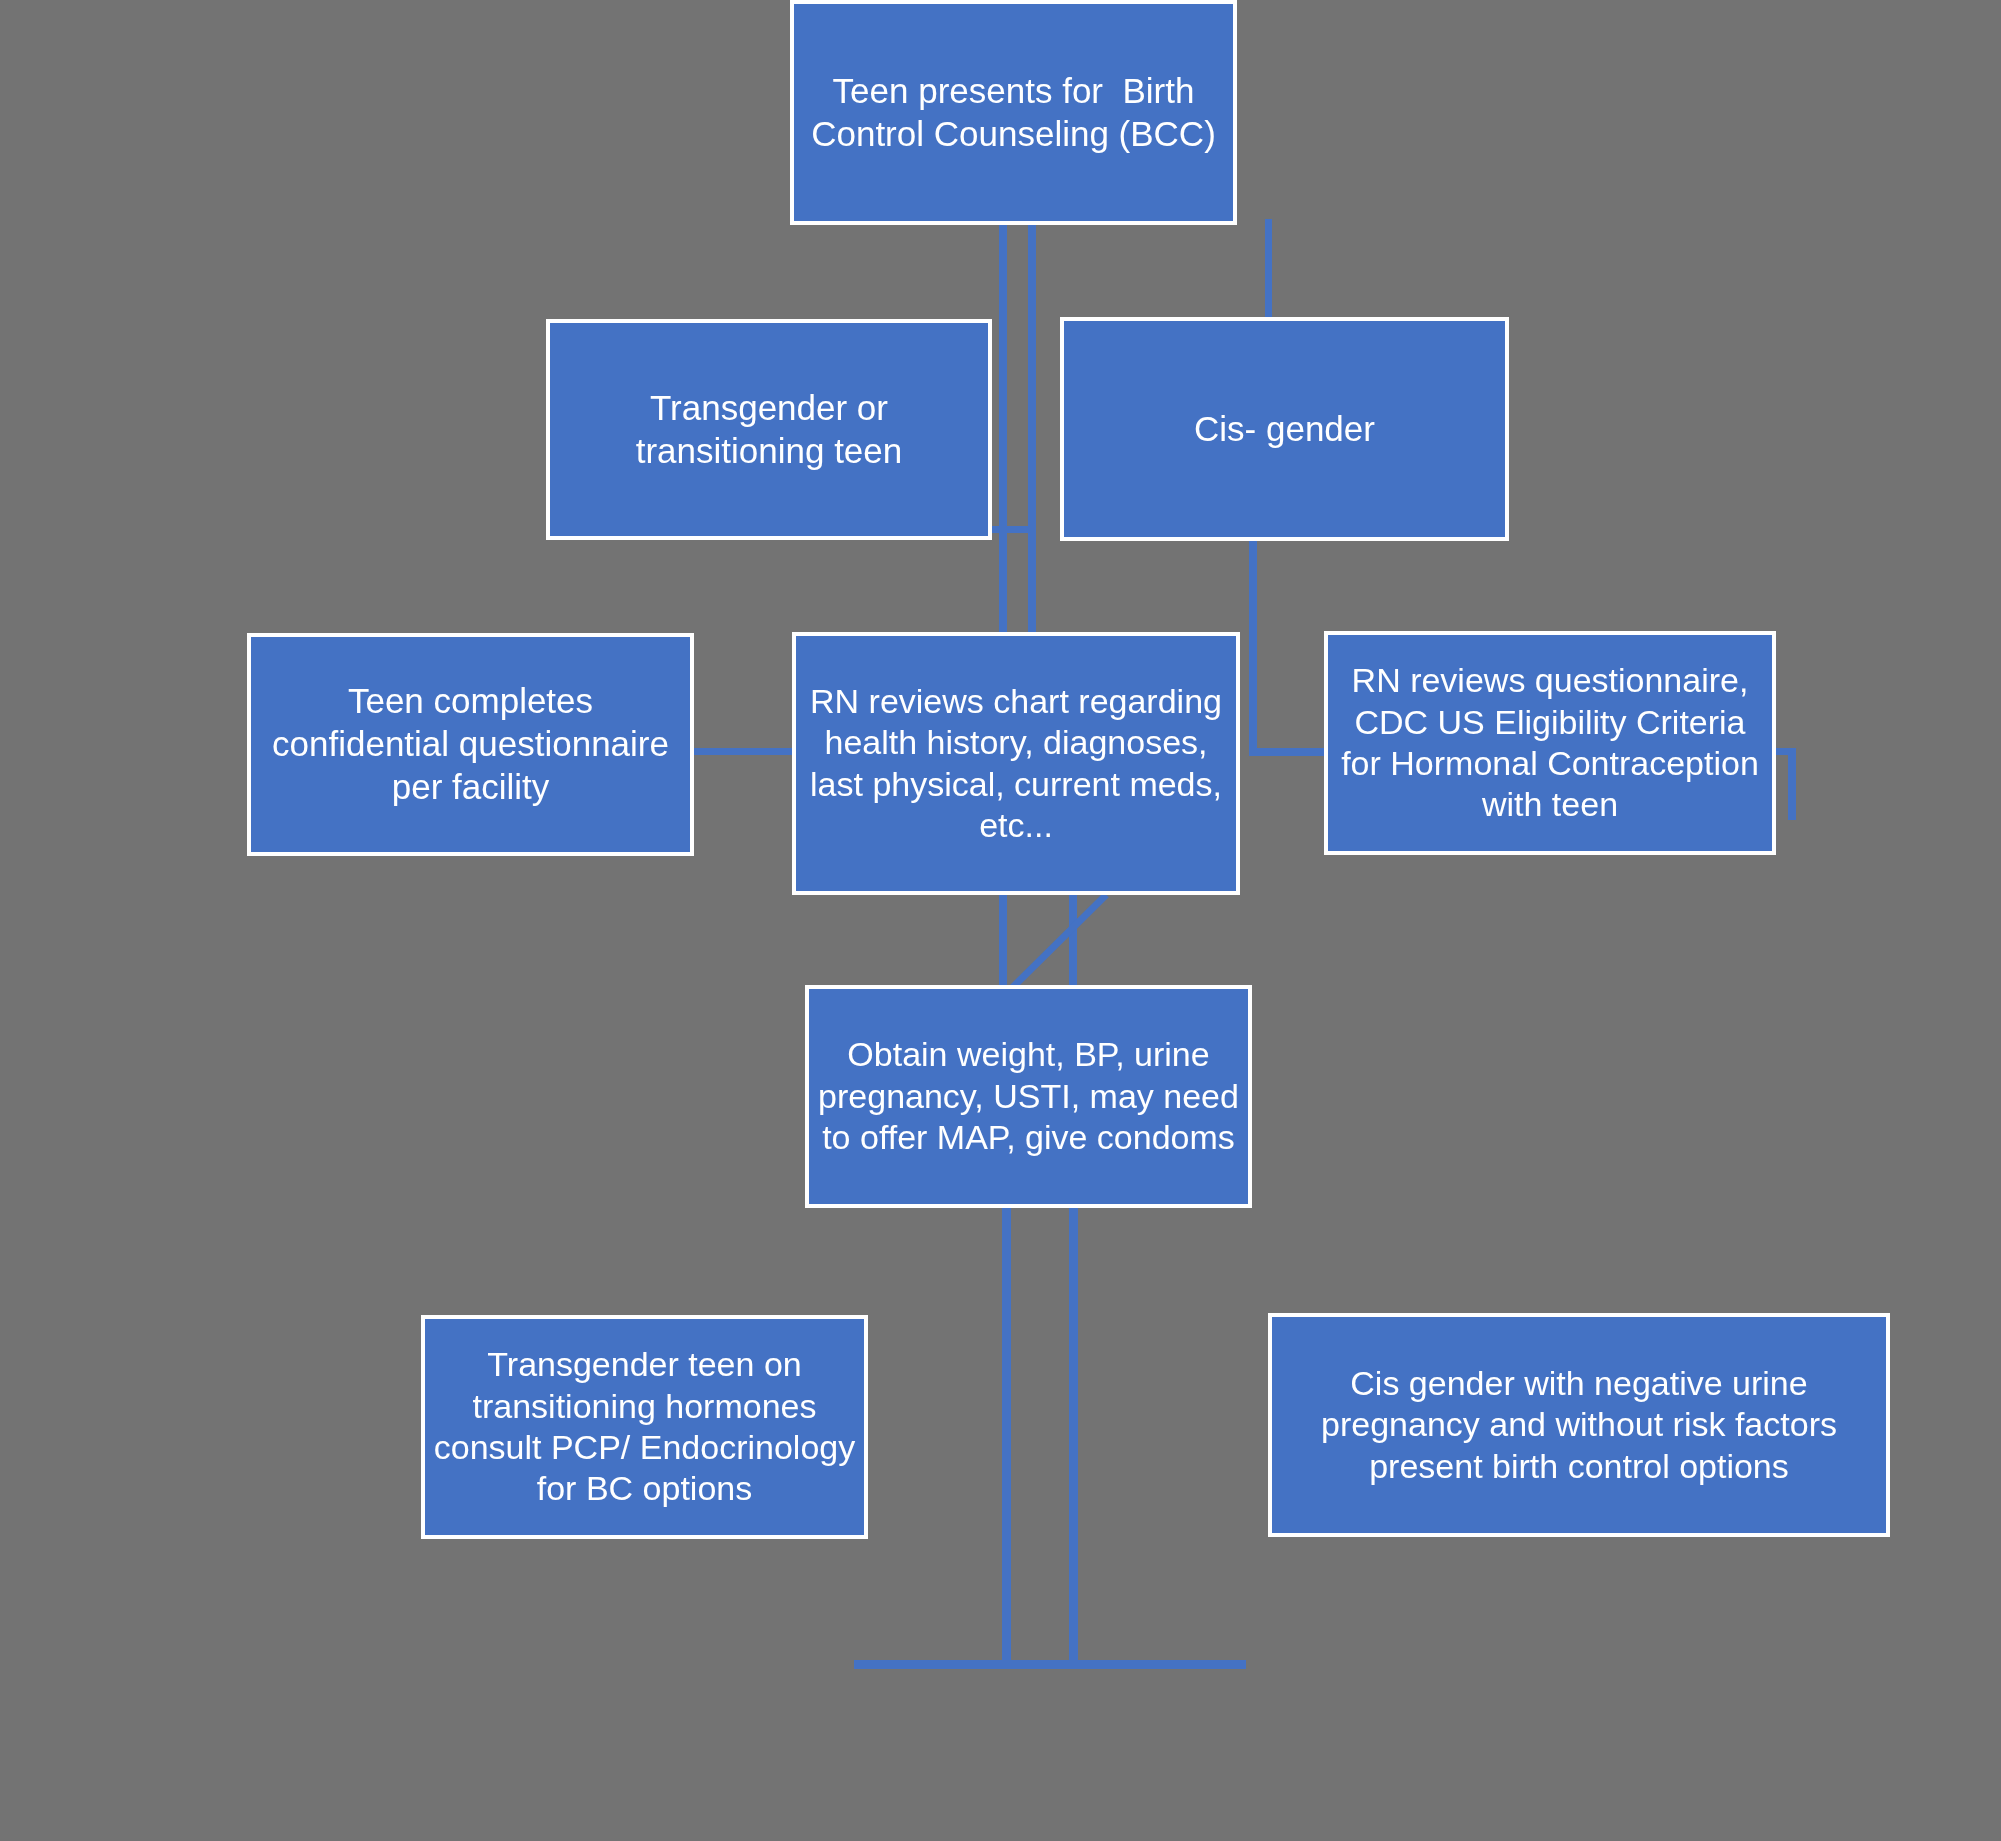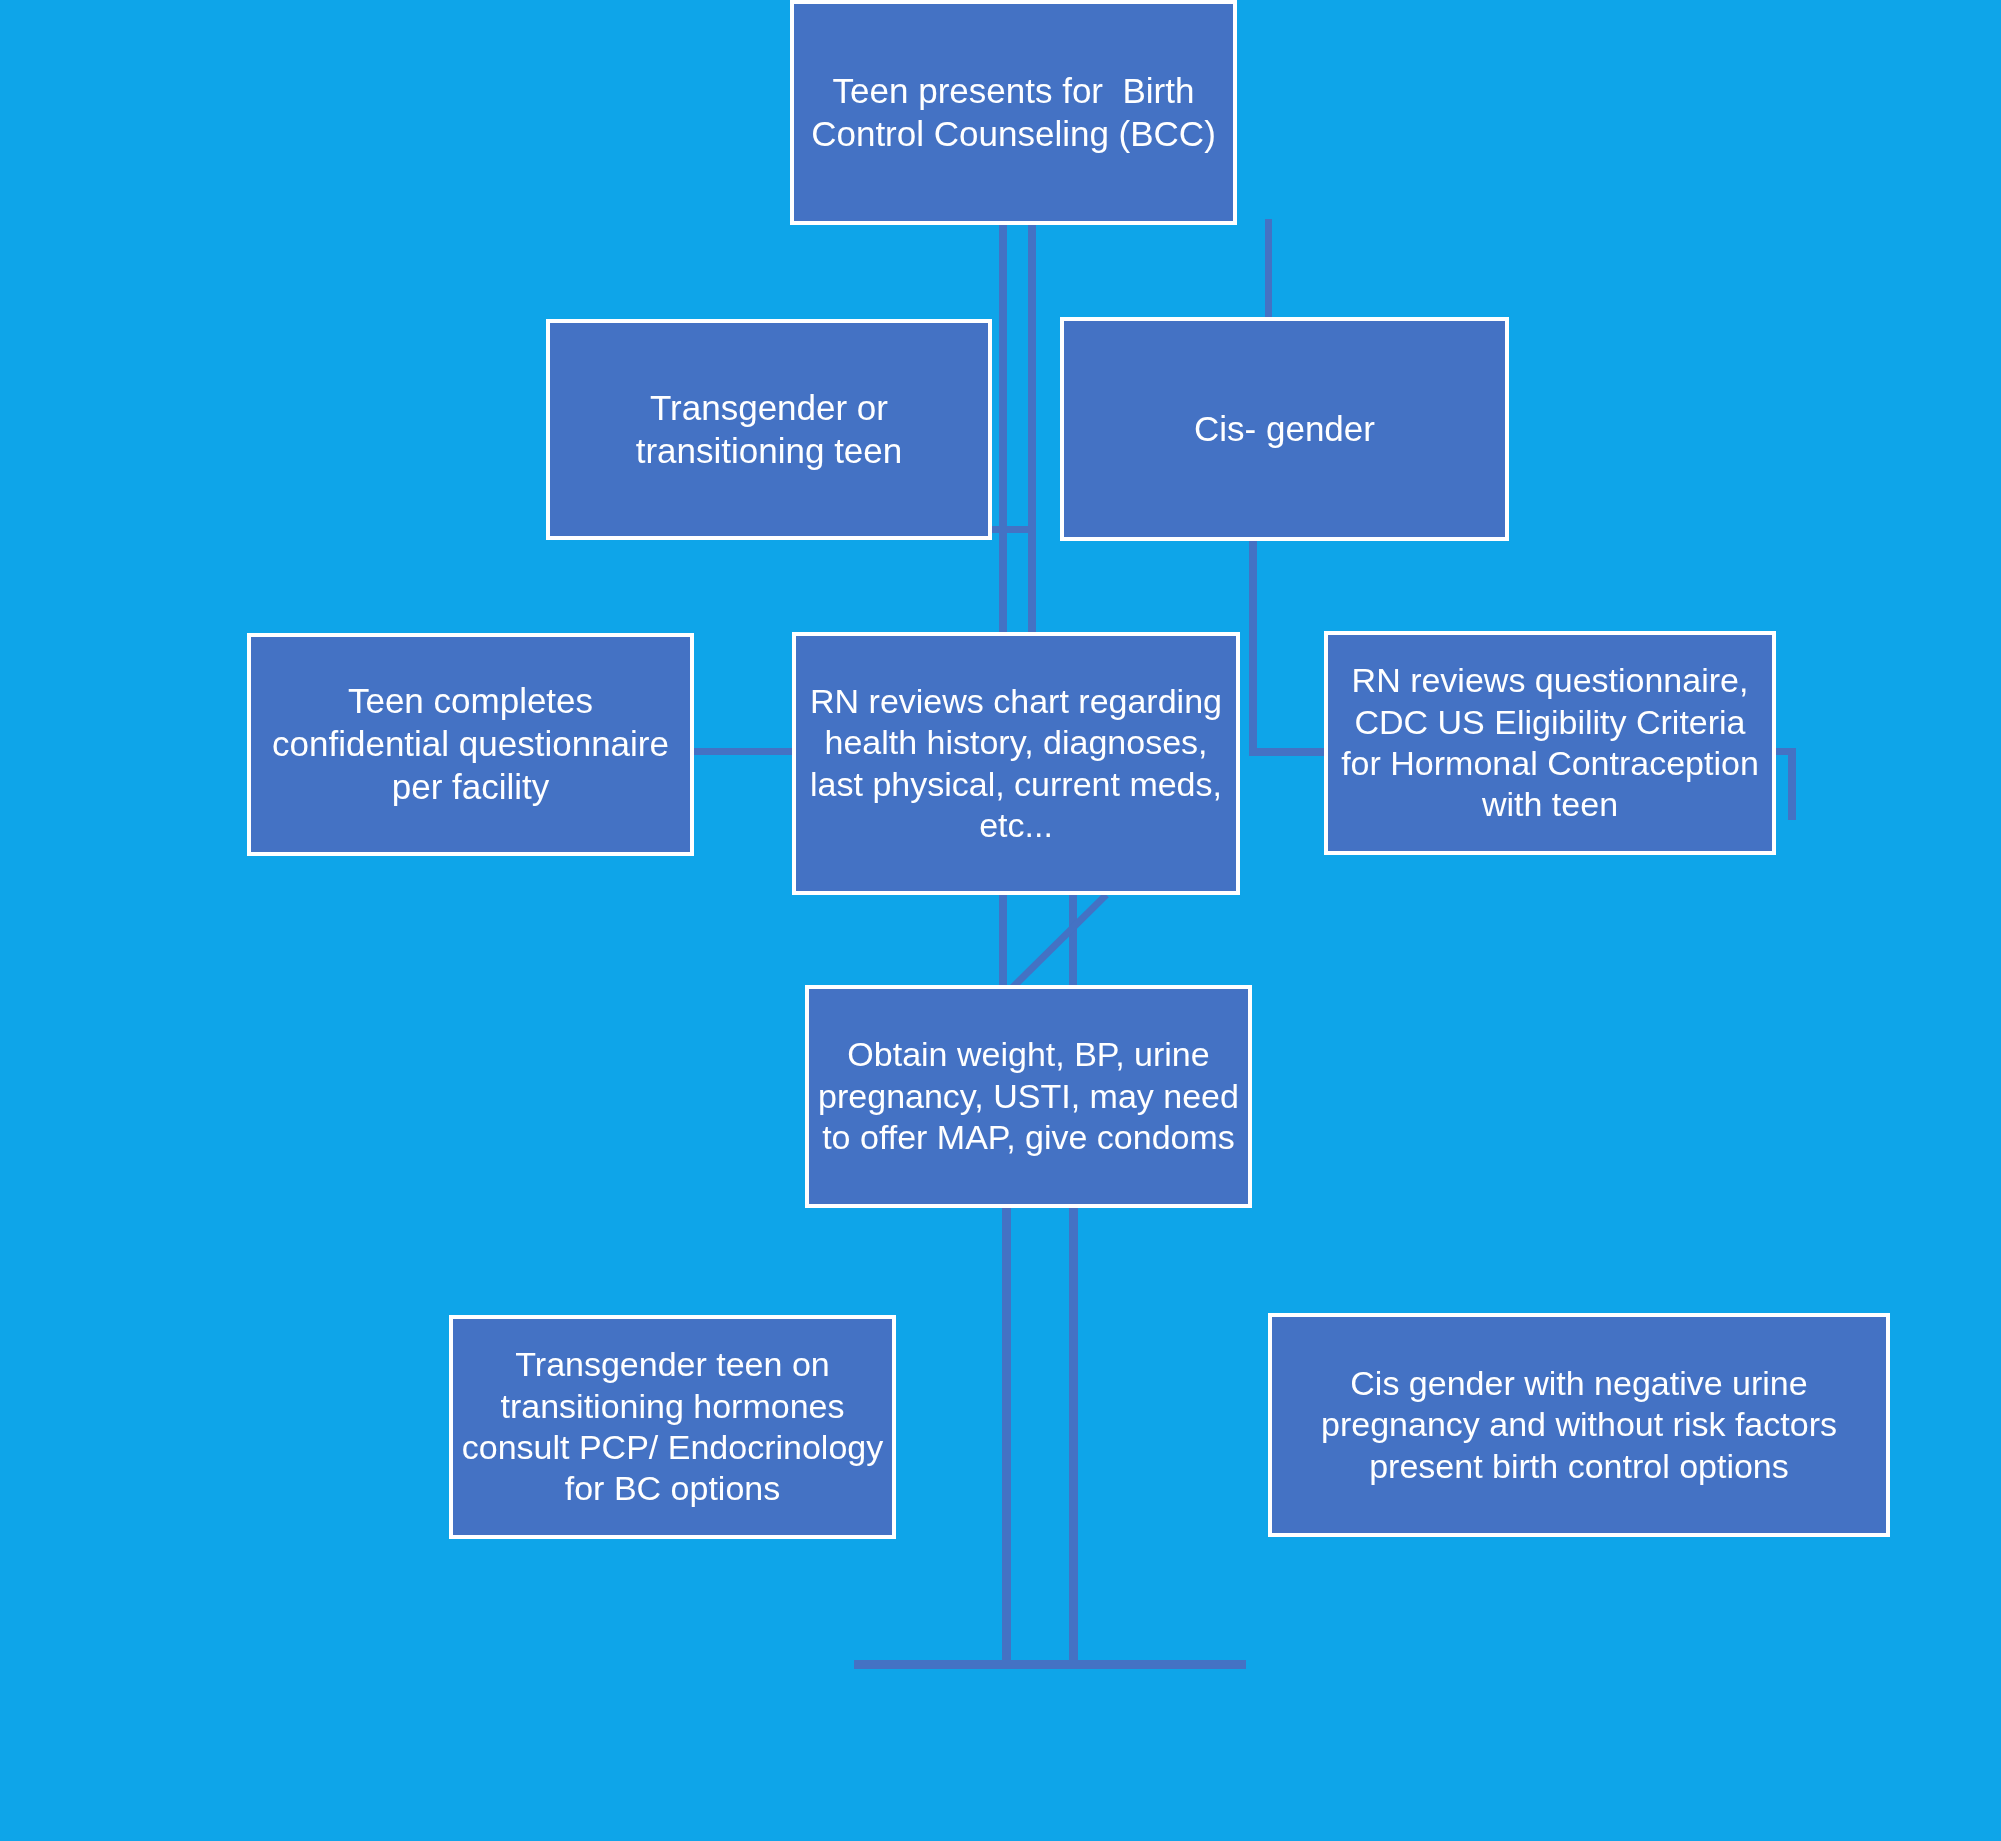--- a/index.html
+++ b/index.html
@@ -4,21 +4,21 @@
 <style>
   html, body {
     margin: 0;
     padding: 0;
     background: #000000;
   }
   #canvas {
     position: relative;
     width: 2001px;
     height: 1841px;
-    background: #0ea5e9;
+    background: #737373;
     overflow: hidden;
     font-family: "Liberation Sans", sans-serif;
   }
   .conn {
     position: absolute;
     background: #4472C4;
   }
   .conn-diag {
     position: absolute;
     background: #4472C4;
@@ -91,21 +91,21 @@
   </div>
 
   <div class="node n-small" style="left:805px; top:985px; width:447px; height:223px;">
     <span>Obtain weight, BP, urine pregnancy, USTI, may need to offer MAP, give condoms</span>
   </div>
 
   <div class="node n-small" style="left:1324px; top:631px; width:452px; height:224px;">
     <span>RN reviews questionnaire, CDC US Eligibility Criteria for Hormonal Contraception with teen</span>
   </div>
 
-  <div class="node n-small" style="left:421px; top:1315px; width:447px; height:224px;margin-left:28px;">
+  <div class="node n-small" style="left:421px; top:1315px; width:447px; height:224px;">
     <span>Transgender teen on transitioning hormones consult PCP/ Endocrinology  for BC options</span>
   </div>
 
   <div class="node n-small" style="left:1268px; top:1313px; width:622px; height:224px;">
     <span>Cis gender with negative urine pregnancy and without risk factors present birth control options</span>
   </div>
 
 </div>
 
 

